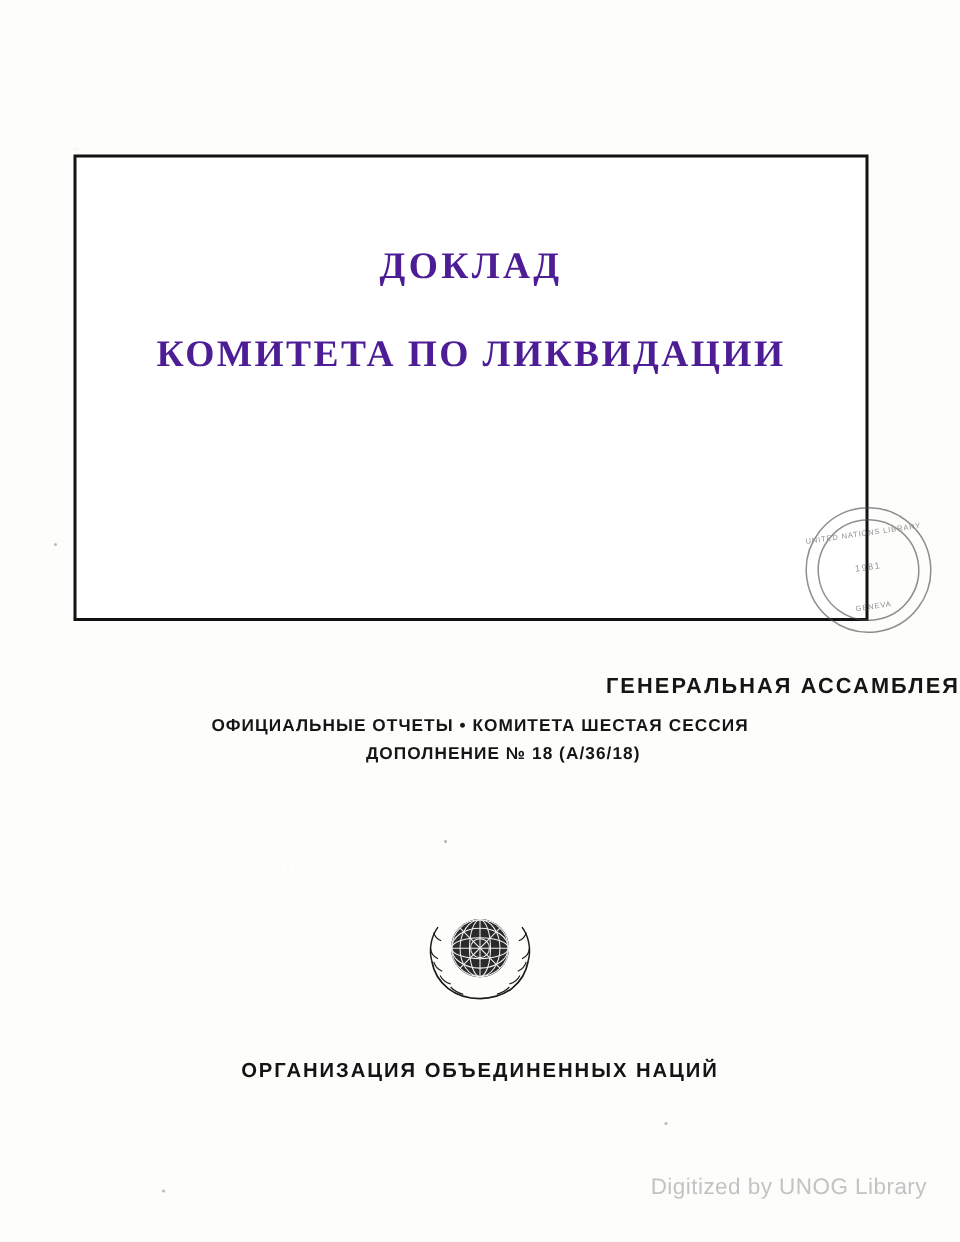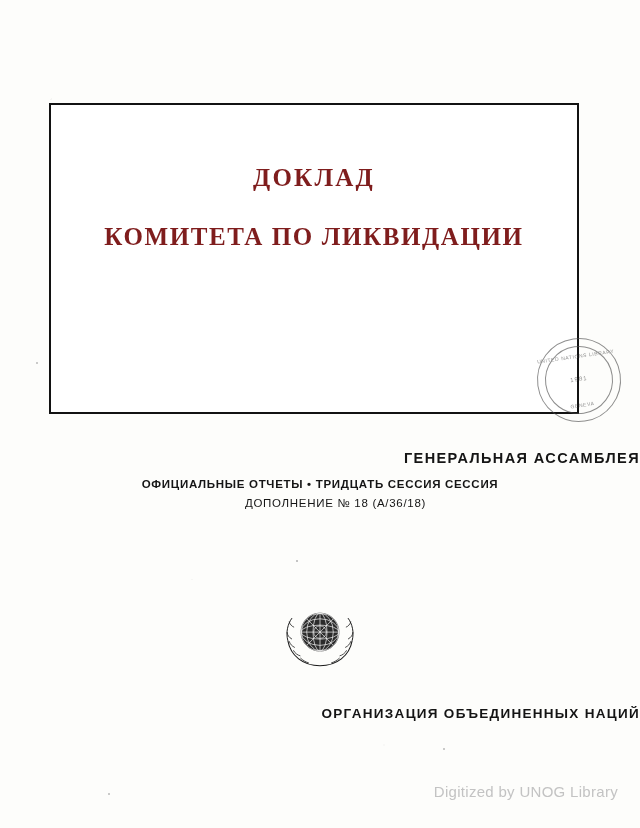--- a/index.html
+++ b/index.html
@@ -51,21 +51,21 @@
     position: absolute;
     left: 0;
     right: 0;
     top: 60px;
     text-align: center;
   }
 
   .title-line {
     font-family: "Liberation Serif", serif;
     font-weight: bold;
-    color: #7f1d1d;
+    color: #4c1d95;
     letter-spacing: 2.2px;
     line-height: 1.05;
   }
 
   .title-line.l1 {
     font-size: 25px;
     margin-bottom: 33px;
   }
   .title-line.l2 {
     font-size: 25px;
@@ -134,42 +134,42 @@
     text-align: right;
   }
   .imprint .records {
     font-size: 11.5px;
     font-weight: bold;
     letter-spacing: 0.7px;
     margin-bottom: 7px;
   }
   .imprint .supplement {
     font-size: 11.5px;
-    font-weight: normal;
+    font-weight: bold;
     letter-spacing: 0.7px;
     padding-left: 31px;
   }
 
   
   .emblem {
     position: absolute;
     left: 50%;
     top: 604px;
     transform: translateX(-50%);
     width: 84px;
     height: 66px;
   }
 
   
   .org-line {
     position: absolute;
     left: 0;
     right: 0;
     top: 706px;
-    text-align: right;
+    text-align: center;
     font-family: "Liberation Sans", sans-serif;
     font-size: 13.5px;
     font-weight: bold;
     letter-spacing: 1.3px;
     color: #141414;
   }
 
   
   .digitized {
     position: absolute;
@@ -209,21 +209,21 @@
 
   <div class="stamp">
     <div class="inner-ring"></div>
     <div class="stamp-top">UNITED NATIONS LIBRARY</div>
     <div class="stamp-mid">1981</div>
     <div class="stamp-bottom">GENEVA</div>
   </div>
 
   <div class="imprint">
     <div class="ga">ГЕНЕРАЛЬНАЯ АССАМБЛЕЯ</div>
-    <div class="records">ОФИЦИАЛЬНЫЕ ОТЧЕТЫ • ТРИДЦАТЬ СЕССИЯ СЕССИЯ</div>
+    <div class="records">ОФИЦИАЛЬНЫЕ ОТЧЕТЫ • КОМИТЕТА ШЕСТАЯ СЕССИЯ</div>
     <div class="supplement">ДОПОЛНЕНИЕ № 18 (A/36/18)</div>
   </div>
 
   <div class="emblem">
     <svg viewBox="0 0 120 94" width="84" height="66" aria-hidden="true">
       <g fill="none" stroke="#1a1a1a" stroke-width="1.6">
 
         <path d="M60 88 C 36 88, 18 74, 14 52"></path>
         <path d="M14 52 C 11 40, 14 28, 20 20" stroke-width="1.4"></path>
         <path d="M20 50 C 16 48, 13 44, 13 40" stroke-width="1.1"></path>

